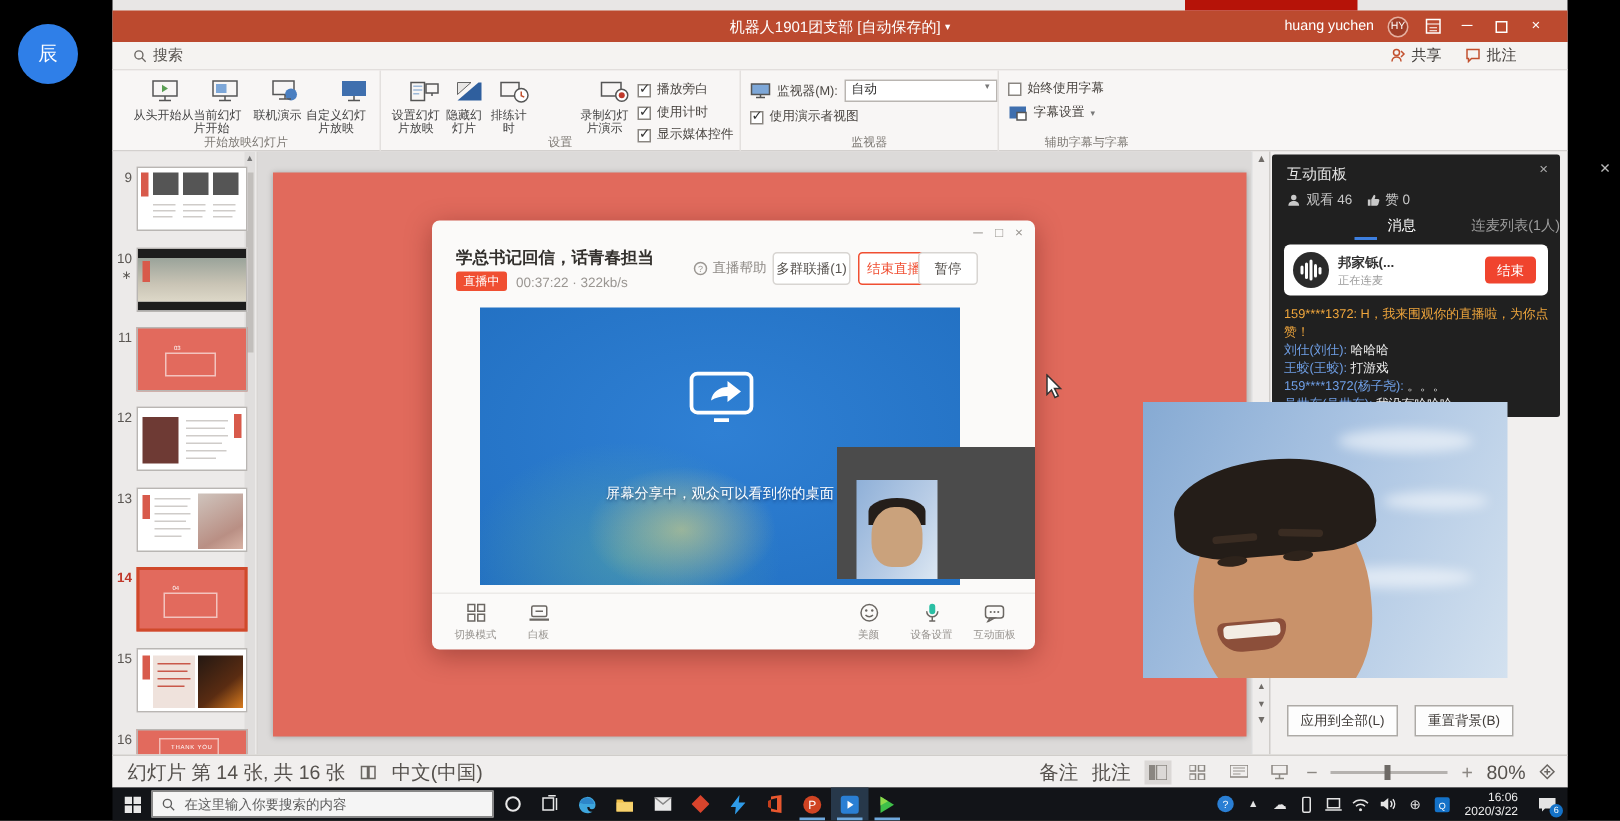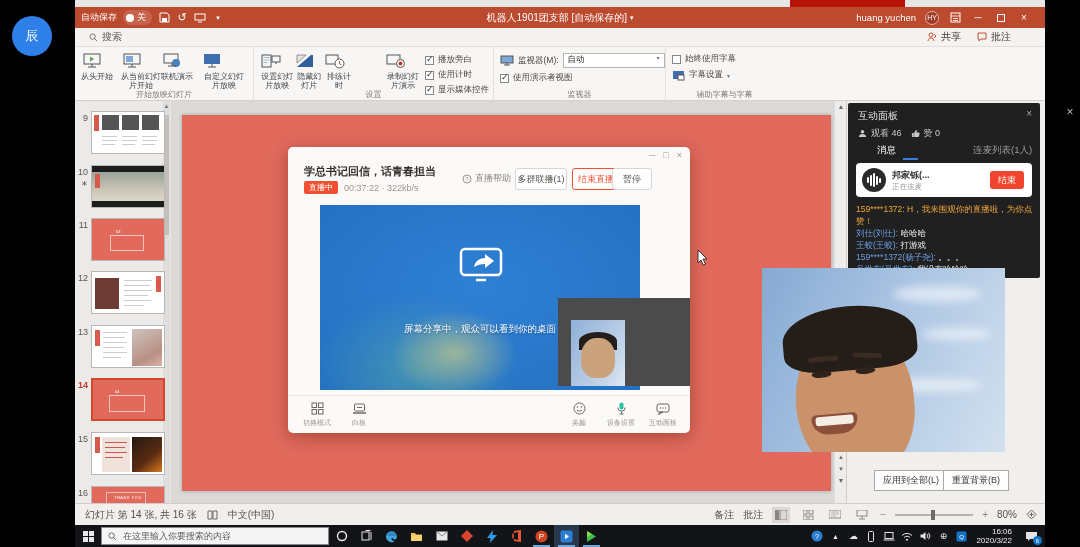--- a/index.html
+++ b/index.html
@@ -48,21 +48,21 @@
   #tab-search { display:flex; align-items:center; gap:4px; margin-left:14px; color:#5a5652; }
   #tabrow-right { margin-left:auto; display:flex; align-items:center; gap:16px; margin-right:34px; color:#433f3c; }
   .tr-act { display:flex; align-items:center; gap:4px; }
 
   
   #ribbon { left:0; top:47px; width:970px; height:54px; background:#f8f6f5; border-bottom:1px solid #d3d0ce;
     display:flex; }
   .rgroup { position:relative; height:54px; padding:2px 4px 12px 6px; display:flex; align-items:flex-start; }
   .rgroup + .rgroup { border-left:1px solid #e3e0de; }
   .glabel { position:absolute; bottom:1px; left:0; right:0; text-align:center; font-size:8px; color:#7d7974; }
-  .rbtn { width:40px; display:flex; flex-direction:column; align-items:flex-start; gap:2px; padding-top:3px;
+  .rbtn { width:40px; display:flex; flex-direction:column; align-items:flex-end; gap:2px; padding-top:3px;
     font-size:8px; color:#444; text-align:center; word-break:break-all; line-height:9px; }
   .rbtn .ric { width:22px; height:18px; display:flex; align-items:center; justify-content:center; }
   .checkcol { display:flex; flex-direction:column; gap:3px; padding-top:5px; margin-left:4px; font-size:8.5px; color:#4a4642; }
   .chk { display:flex; align-items:center; gap:4px; white-space:nowrap; }
   .box { width:9px; height:9px; border:1px solid #8a8681; background:#fff; position:relative; flex:none; }
   .box.on:after { content:"✓"; position:absolute; left:0; top:-3px; font-size:9px; color:#333; }
   #g3 { width:172px; flex-direction:column; }
   .monrow { display:flex; align-items:center; gap:4px; font-size:8.5px; color:#4a4642; margin-top:4px; white-space:nowrap; }
   #mon-select { width:102px; height:15px; background:#fff; border:1px solid #b9b5b1; font-size:8.5px;
     display:flex; justify-content:space-between; padding:0 4px; color:#333; }
@@ -95,21 +95,21 @@
   #vscroll { left:759px; top:101px; width:12px; height:402px; background:#efedec; border-left:1px solid #ddd; }
   #vscroll .g { position:absolute; left:0; width:12px; font-size:7px; color:#706c68; text-align:center; }
 
   
   #pane { left:771px; top:101px; width:199px; height:402px; background:#f1efee; border-left:1px solid #cfccc9; }
   .pane-btn { position:absolute; top:369px; height:21px; background:#fdfdfd; border:1px solid #adaaa6;
     font-size:9px; color:#3f3b38; display:flex; align-items:center; justify-content:center; padding:0 8px; }
 
   
   #statusbar { left:0; top:503px; width:970px; height:22px; background:#f1efee; border-top:1px solid #d0cdca;
-    display:flex; align-items:center; font-size:10px; color:#55514d; }
+    display:flex; align-items:center; font-size:13px; color:#55514d; }
   #sb-left { display:flex; align-items:center; gap:10px; margin-left:10px; }
   #sb-right { margin-left:auto; display:flex; align-items:center; gap:9px; margin-right:8px; }
   .sb-view { width:18px; height:16px; display:flex; align-items:center; justify-content:center; }
   .sb-view.active { background:#dbd8d6; }
   #zoom-track { width:78px; height:2px; background:#b5b2af; position:relative; }
   #zoom-thumb { position:absolute; left:36px; top:-4px; width:4px; height:10px; background:#6e6a66; }
 
   
   #live { left:288px; top:147px; width:402px; height:286px; background:#fbfaf9; border-radius:5px;
     box-shadow:0 4px 18px rgba(60,10,5,.35); z-index:10; }
@@ -149,21 +149,21 @@
   #lt-right { display:flex; margin-left:auto; margin-right:6px; }
 
   
   #chat { left:848px; top:103px; width:192px; height:175px; background:rgba(16,16,16,.93);
     border-radius:2px; z-index:20; color:#ddd; }
   #chat-head { left:10px; top:6px; font-size:10px; color:#e6e6e6; }
   #chat-close { right:8px; top:5px; font-size:10px; color:#aaa; }
   #chat-stats { left:10px; top:24px; display:flex; gap:9px; font-size:9px; color:#c9c9c9; align-items:center; }
   .stat { display:flex; align-items:center; gap:4px; }
   #chat-tabs { left:0; top:41px; width:192px; display:flex; font-size:9.5px; }
-  .ctab { width:50%; text-align:left; padding-bottom:3px; color:#9d9d9d; position:relative;margin-left:29px; }
+  .ctab { width:50%; text-align:right; padding-bottom:3px; color:#9d9d9d; position:relative;margin-left:29px; }
   .ctab.active { color:#fff; }
   .ctab.active:after { content:""; position:absolute; left:26px; right:26px; bottom:0; height:2px; background:#3d7fe0; }
   #mic-card { left:8px; top:60px; width:176px; height:34px; background:#fff; border-radius:4px; }
   #mic-avatar { position:absolute; left:6px; top:5px; width:24px; height:24px; border-radius:50%; background:#2b2b2b;
     display:flex; align-items:center; justify-content:center; gap:1px; }
   #mic-avatar i { display:block; width:2px; background:#fff; border-radius:1px; }
   #mic-name { position:absolute; left:36px; top:6px; font-size:9px; color:#333; font-weight:bold; white-space:nowrap; }
   #mic-status { position:absolute; left:36px; top:19px; font-size:7.5px; color:#9b9b9b; }
   #mic-end { position:absolute; right:8px; top:8px; width:34px; height:18px; background:#f0442e; color:#fff;
     border-radius:3px; font-size:9px; display:flex; align-items:center; justify-content:center; }
@@ -211,41 +211,20 @@
 
 <div id="stage">
 
   <div id="red-seg" class="abs"></div>
   <div id="avatar" class="abs">辰</div>
   <div id="player-close" class="abs">×</div>
 
   <div id="ppt" class="abs">
 
     <div id="titlebar" class="abs">
-      <div id="qa" class="abs">
-        <span>自动保存</span>
-        <span class="pill">
-          <span class="dot"></span>
-          <span>关</span>
-        </span>
-        <span class="qa-ic">
-          <svg width="11" height="11" viewBox="0 0 11 11">
-              <path d="M1 1h7l2 2v7H1z" fill="none" stroke="#fff"></path>
-              <rect x="3" y="6" width="5" height="4" fill="#fff"></rect>
-            </svg>
-        </span>
-        <span class="qa-ic" style="font-size:11px;">↺</span>
-        <span class="qa-ic">
-          <svg width="12" height="10" viewBox="0 0 12 10">
-              <rect x="1" y="1" width="10" height="6" fill="none" stroke="#fff"></rect>
-              <path d="M4 9h4" stroke="#fff"></path>
-            </svg>
-        </span>
-        <span class="qa-ic" style="font-size:7px;">▾</span>
-      </div>
       <div id="doc-title" class="abs">
         <span>机器人1901团支部 [自动保存的]</span>&nbsp;<span style="font-size:7px;">▾</span>
       </div>
       <div id="tb-right" class="abs">
         <span>huang yuchen</span>
         <span id="user-badge">HY</span>
         <span class="winbtn">
           <svg width="11" height="11" viewBox="0 0 11 11">
               <rect x="1" y="1" width="9" height="9" fill="none" stroke="#fff"></rect>
               <path d="M1 4h9M3 6.5h5M3 8.5h5" stroke="#fff" stroke-width=".8"></path>
@@ -525,21 +504,21 @@
     <div id="slide" class="abs"></div>
 
     <div id="vscroll" class="abs">
       <span class="g" style="top:2px;">▲</span>
       <span class="g" style="top:352px;">▴</span>
       <span class="g" style="top:364px;">▾</span>
       <span class="g" style="top:376px;">▼</span>
     </div>
 
     <div id="pane" class="abs">
-      <div class="pane-btn" style="left:11px;margin-left:16px;">应用到全部(L)</div>
+      <div class="pane-btn" style="left:11px;">应用到全部(L)</div>
       <div class="pane-btn" style="left:96px;">重置背景(B)</div>
     </div>
 
     <div id="statusbar" class="abs">
       <div id="sb-left">
         <span>幻灯片 第 14 张, 共 16 张</span>
         <svg width="11" height="10" viewBox="0 0 11 10">
             <path d="M1 1h4v8H1zM6 1h4v8H6z" fill="none" stroke="#6a6662"></path>
           </svg>
         <span>中文(中国)</span>

